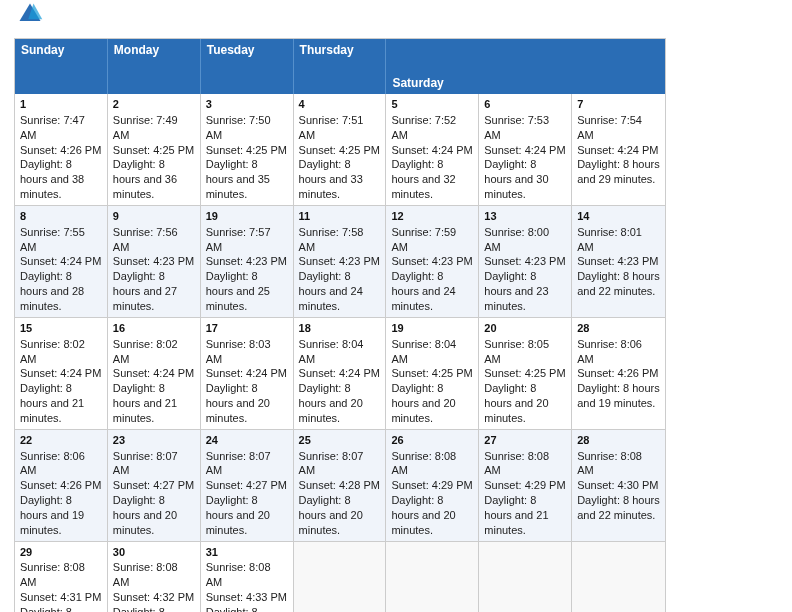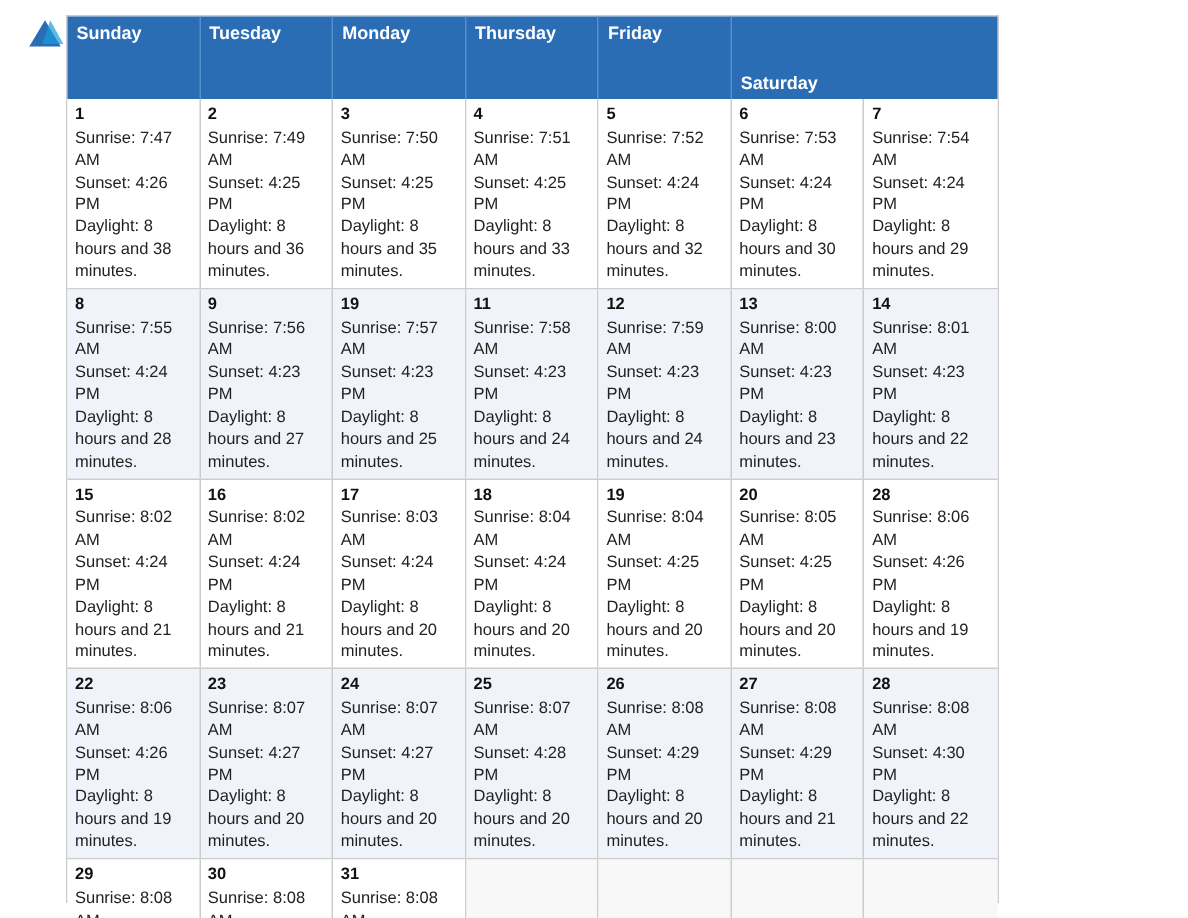--- a/index.html
+++ b/index.html
@@ -6,23 +6,23 @@
     body {
       width: 792px;
       height: 612px;
       font-family: Arial, sans-serif;
       background: #fff;
       overflow: hidden;
     }
     .page {
       width: 680px;
       height: 612px;
-      padding: 10px 14px;
+      padding: 0 14px;
       display: flex;
-      flex-direction: row;
+      flex-direction: column;
     }
     .header {
       display: flex;
       justify-content: space-between;
       align-items: flex-start;
       margin-bottom: 6px;
     }
     .logo {
       display: flex;
       align-items: center;
@@ -134,24 +134,23 @@
     </div>
     <div class="title-block">
       <div class="month-title"></div>
       <div class="location"></div>
     </div>
   </div>
 
   <div class="calendar">
     <div class="cal-header" id="cal-header-row">
         <div class="cal-header-cell">Sunday</div>
+        <div class="cal-header-cell">Monday</div>
         <div class="cal-header-cell">Tuesday</div>
-        <div class="cal-header-cell">Monday</div>
         <div class="cal-header-cell">Thursday</div>
-        <div class="cal-header-cell">Friday</div>
         <div class="cal-header-cell">Saturday</div>
       </div>
     <div class="cal-body" id="cal-body">
         <div class="cal-row">
           <div class="cal-cell"><span class="day-num">1</span><span class="cell-text">Sunrise: 7:47 AM<br>Sunset: 4:26 PM<br>Daylight: 8 hours and 38 minutes.</span></div>
           <div class="cal-cell"><span class="day-num">2</span><span class="cell-text">Sunrise: 7:49 AM<br>Sunset: 4:25 PM<br>Daylight: 8 hours and 36 minutes.</span></div>
           <div class="cal-cell"><span class="day-num">3</span><span class="cell-text">Sunrise: 7:50 AM<br>Sunset: 4:25 PM<br>Daylight: 8 hours and 35 minutes.</span></div>
           <div class="cal-cell"><span class="day-num">4</span><span class="cell-text">Sunrise: 7:51 AM<br>Sunset: 4:25 PM<br>Daylight: 8 hours and 33 minutes.</span></div>
           <div class="cal-cell"><span class="day-num">5</span><span class="cell-text">Sunrise: 7:52 AM<br>Sunset: 4:24 PM<br>Daylight: 8 hours and 32 minutes.</span></div>
           <div class="cal-cell"><span class="day-num">6</span><span class="cell-text">Sunrise: 7:53 AM<br>Sunset: 4:24 PM<br>Daylight: 8 hours and 30 minutes.</span></div>

